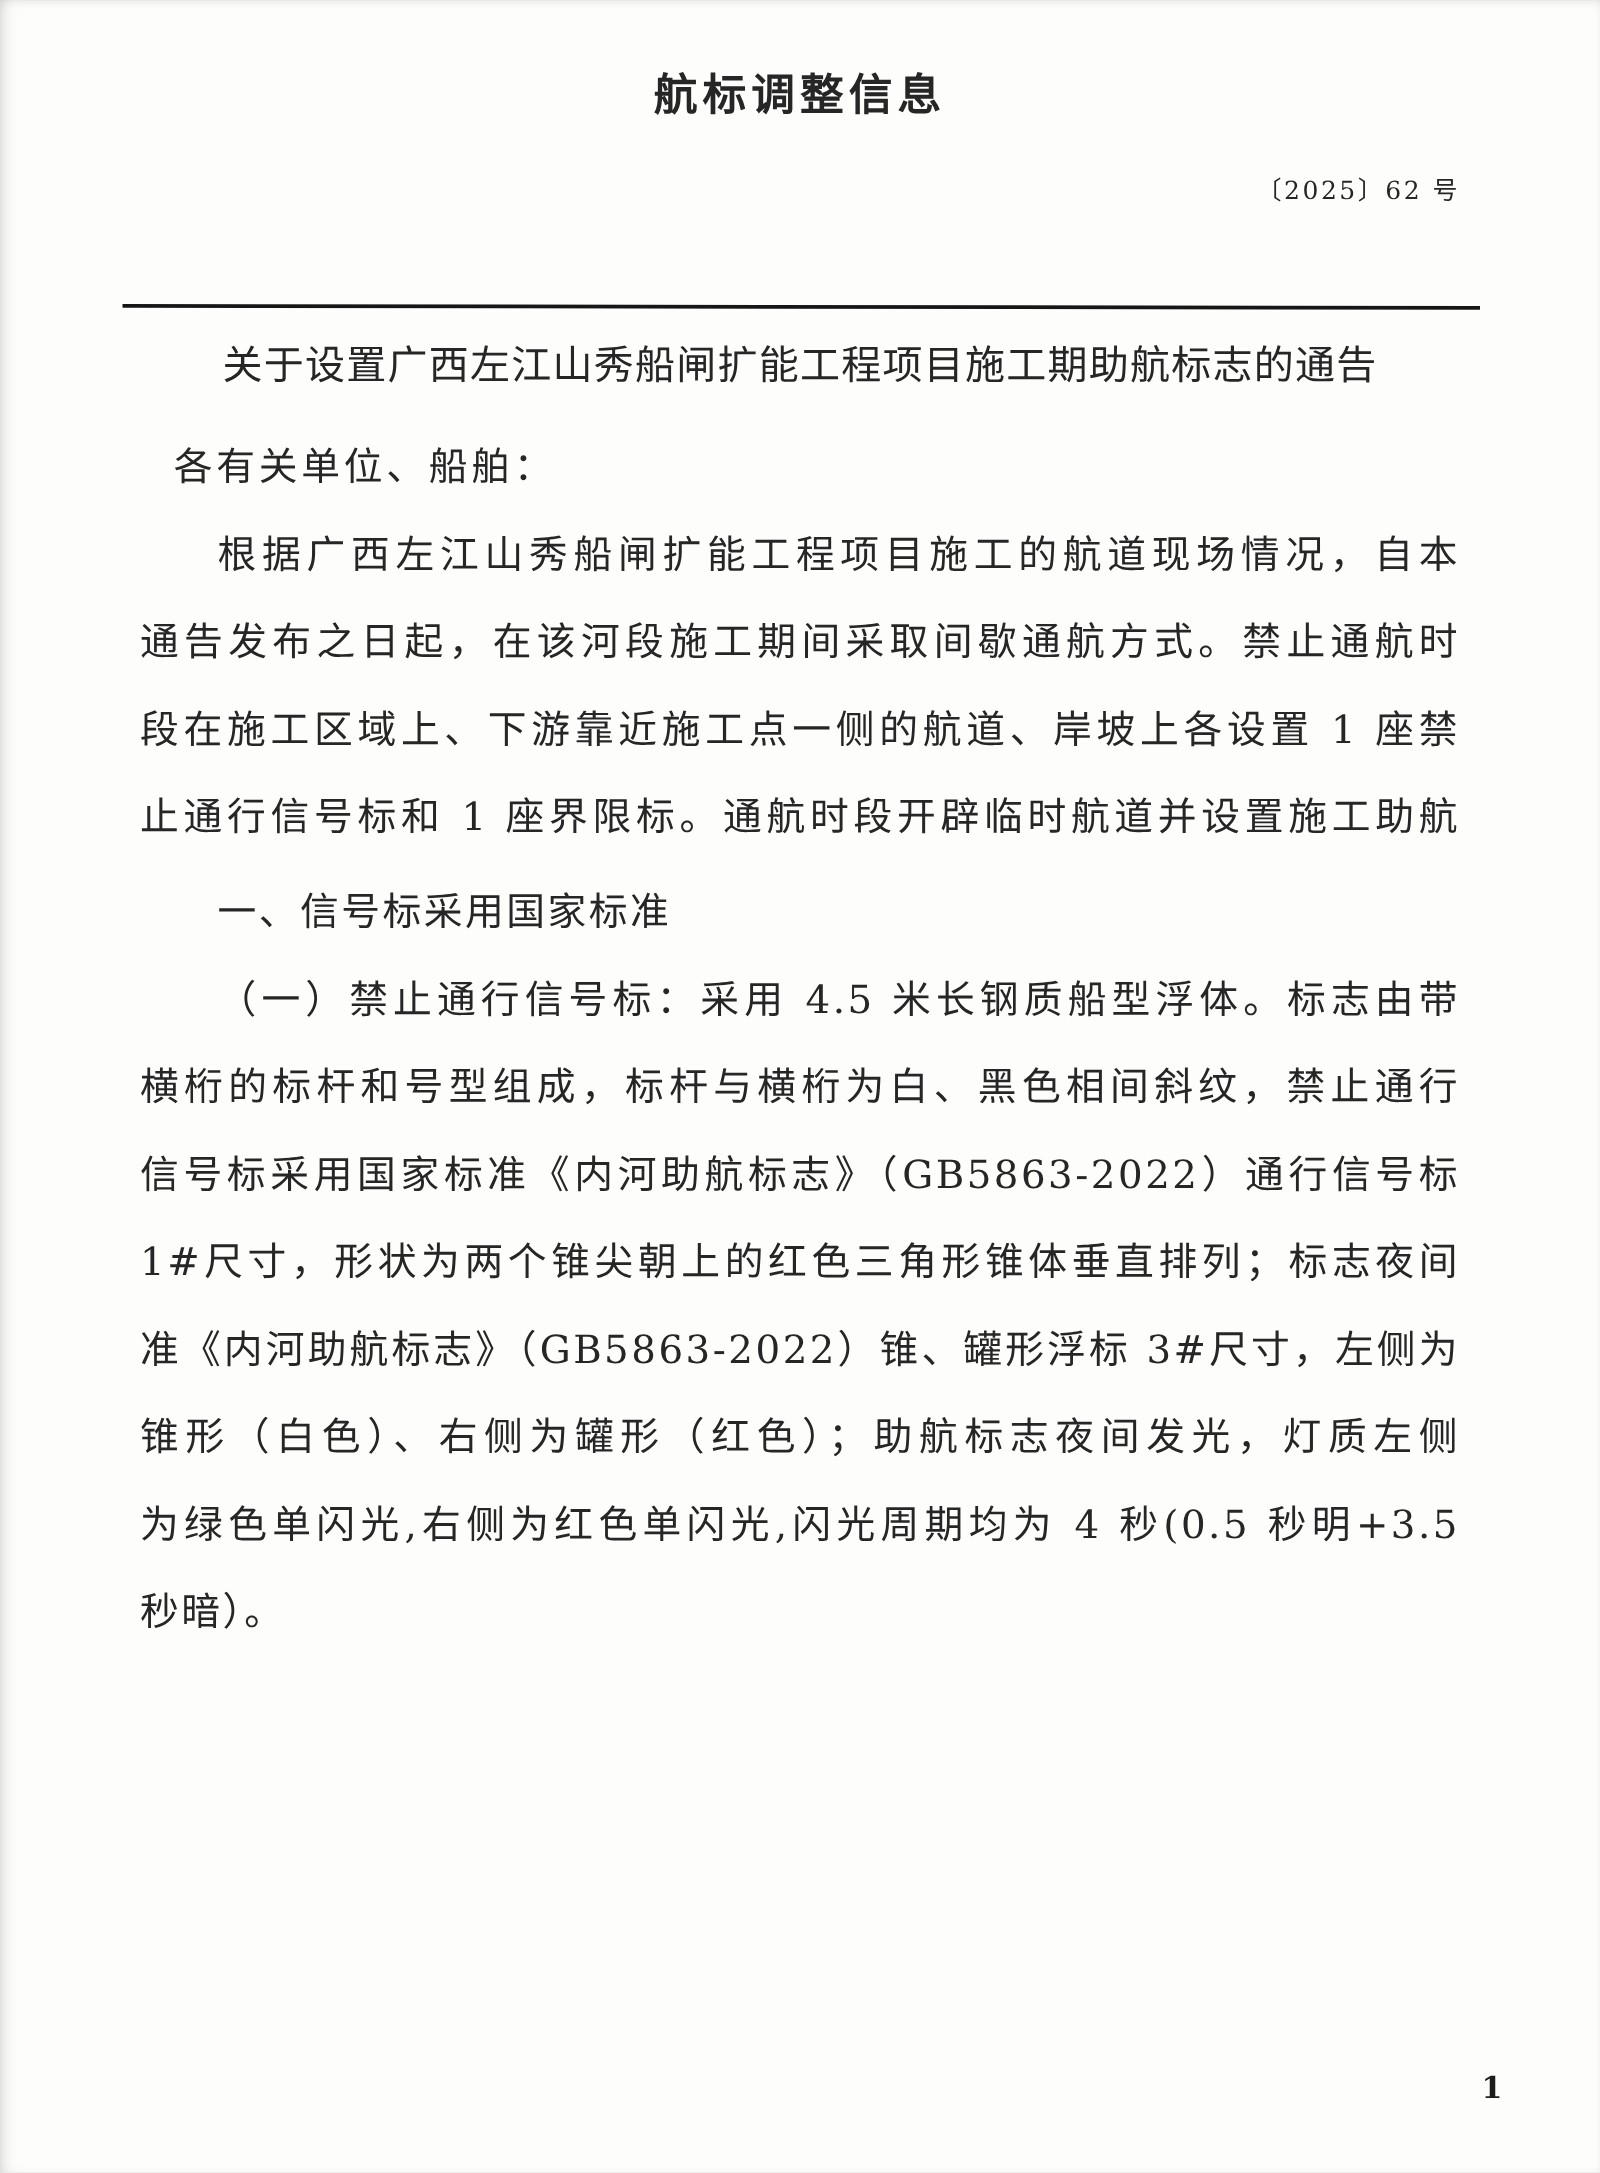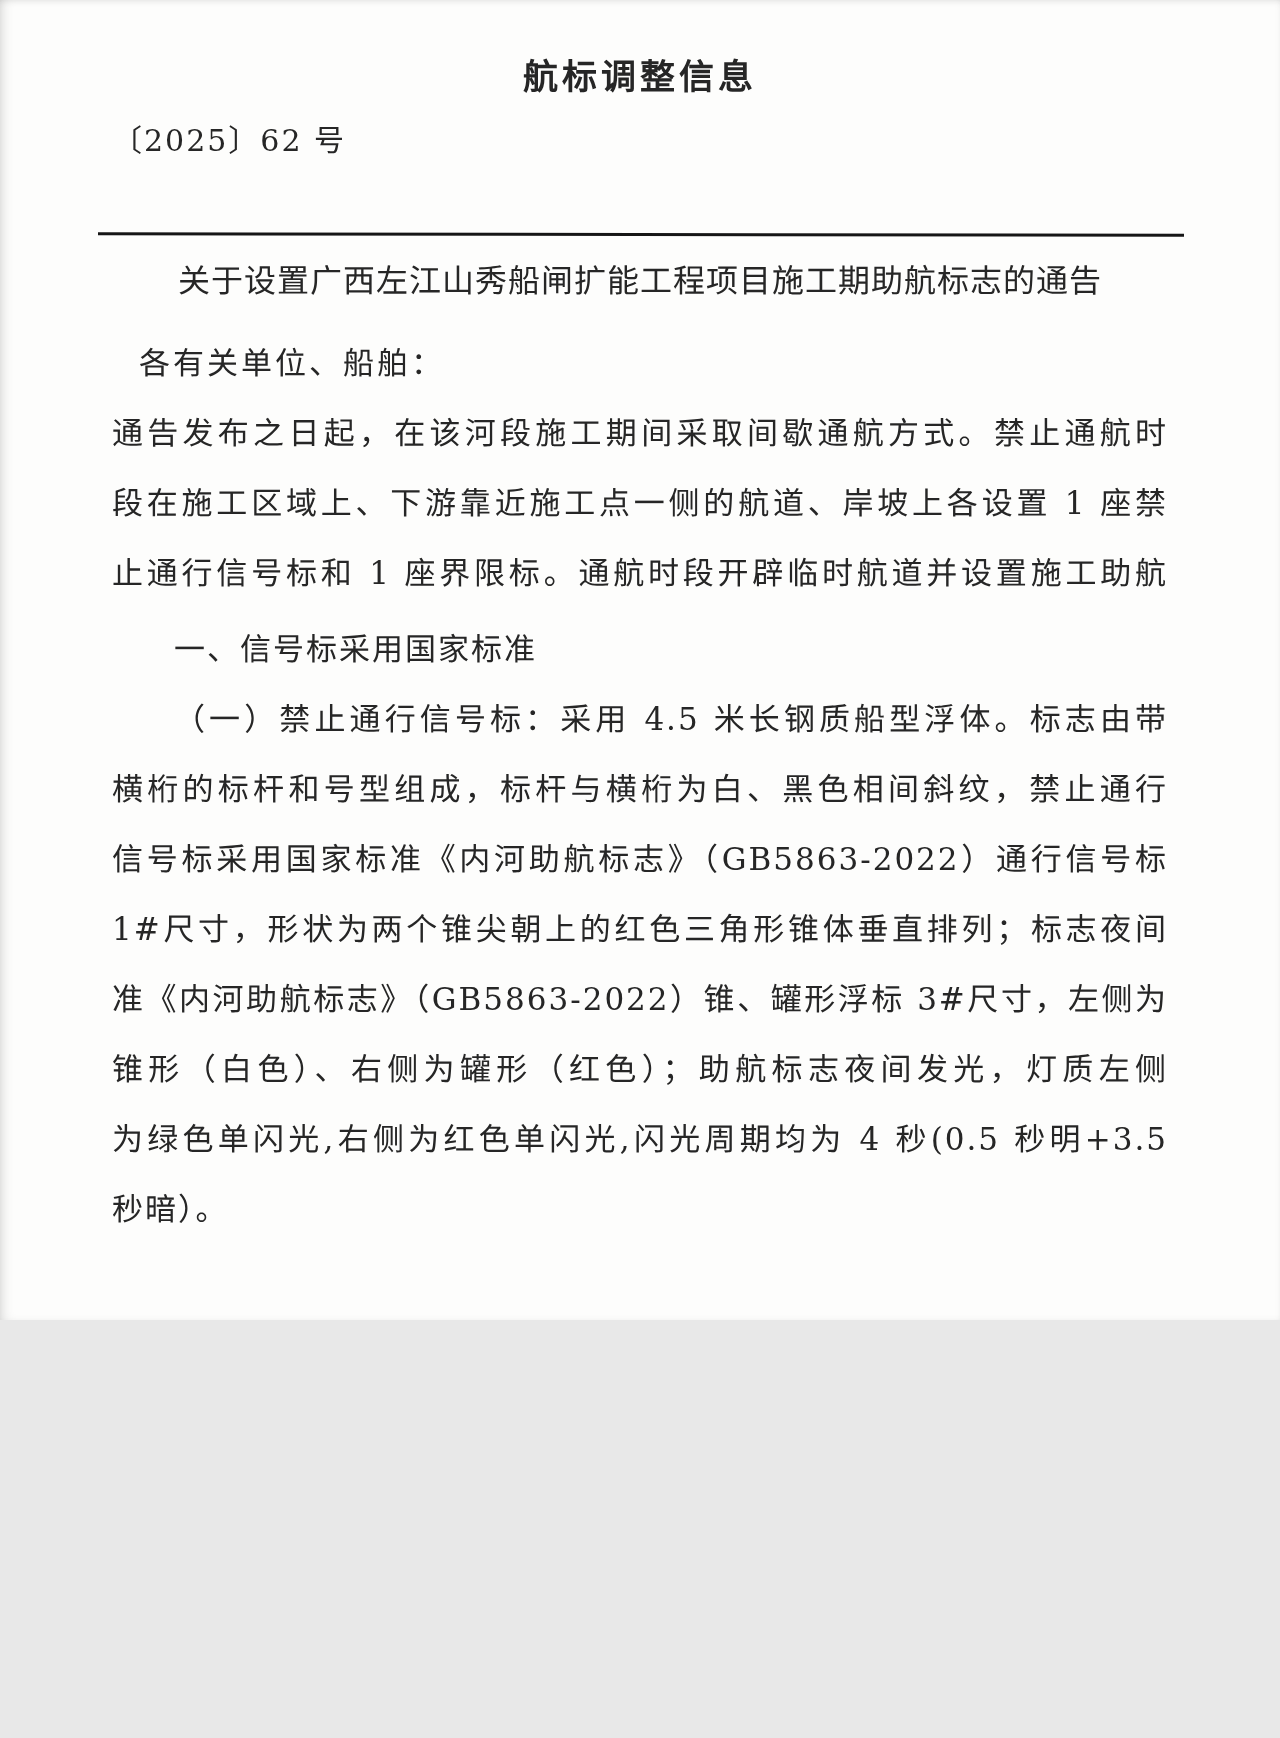--- a/index.html
+++ b/index.html
@@ -3,21 +3,21 @@
 <meta charset="utf-8">
 <style>
   html, body {
     margin: 0;
     padding: 0;
     background: #e8e8e8;
   }
   .page {
     position: relative;
     width: 1280px;
-    height: 1320px;
+    height: 1738px;
     margin: 0 auto;
     background: #fdfdfc;
     box-sizing: border-box;
     padding: 0 112px;
     overflow: hidden;
     font-family: "DejaVu Serif", "Liberation Serif", serif;
     color: #262626;
     box-shadow: inset 8px 0 14px -8px rgba(0,0,0,0.20),
                 inset 0 5px 10px -6px rgba(0,0,0,0.12),
                 inset -3px 0 8px -6px rgba(0,0,0,0.10);
@@ -25,25 +25,25 @@
   .doc-title {
     margin-top: 54px;
     height: 46px;
     line-height: 46px;
     text-align: center;
     font-size: 35px;
     font-weight: bold;
     letter-spacing: 4px;
   }
   .doc-number {
-    margin-top: 21px;
+    margin-top: 32px;
     height: 40px;
     line-height: 40px;
-    text-align: left;
-    font-size: 30px;
+    text-align: right;
+    font-size: 20px;
     letter-spacing: 2px;
   }
   .rule {
     margin: 72px -16px 0 -14px;
     height: 3px;
     background: #161616;
     border: none;
     transform: rotate(0.08deg);
   }
   .doc-heading {
@@ -99,20 +99,21 @@
   <div class="doc-title">航标调整信息</div>
 
   <div class="doc-number">〔2025〕62 号</div>
 
   <hr class="rule">
 
   <div class="doc-heading">关于设置广西左江山秀船闸扩能工程项目施工期助航标志的通告</div>
 
   <div class="salutation">各有关单位、船舶：</div>
 
+  <div class="ln indent">根据广西左江山秀船闸扩能工程项目施工的航道现场情况，自本</div>
   <div class="ln">通告发布之日起，在该河段施工期间采取间歇通航方式。禁止通航时</div>
   <div class="ln">段在施工区域上、下游靠近施工点一侧的航道、岸坡上各设置 1 座禁</div>
   <div class="ln">止通行信号标和 1 座界限标。通航时段开辟临时航道并设置施工助航</div>
   <div class="ln indent end sect">一、信号标采用国家标准</div>
   <div class="ln indent">（一）禁止通行信号标：采用 4.5 米长钢质船型浮体。标志由带</div>
   <div class="ln">横桁的标杆和号型组成，标杆与横桁为白、黑色相间斜纹，禁止通行</div>
   <div class="ln">信号标采用国家标准《内河助航标志》（GB5863-2022）通行信号标</div>
   <div class="ln">1#尺寸，形状为两个锥尖朝上的红色三角形锥体垂直排列；标志夜间</div>
   <div class="ln">准《内河助航标志》（GB5863-2022）锥、罐形浮标 3#尺寸，左侧为</div>
   <div class="ln">锥形（白色）、右侧为罐形（红色）；助航标志夜间发光，灯质左侧</div>

